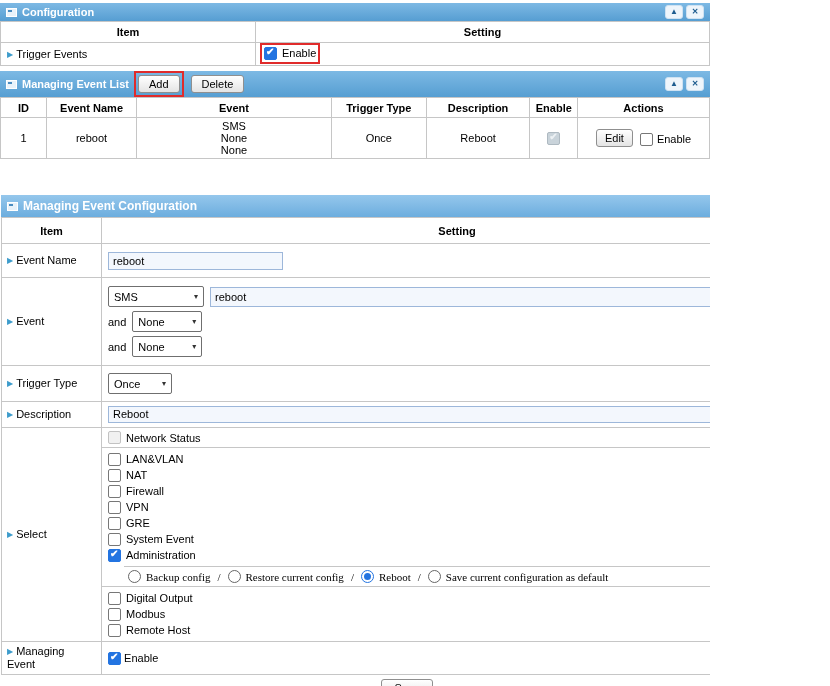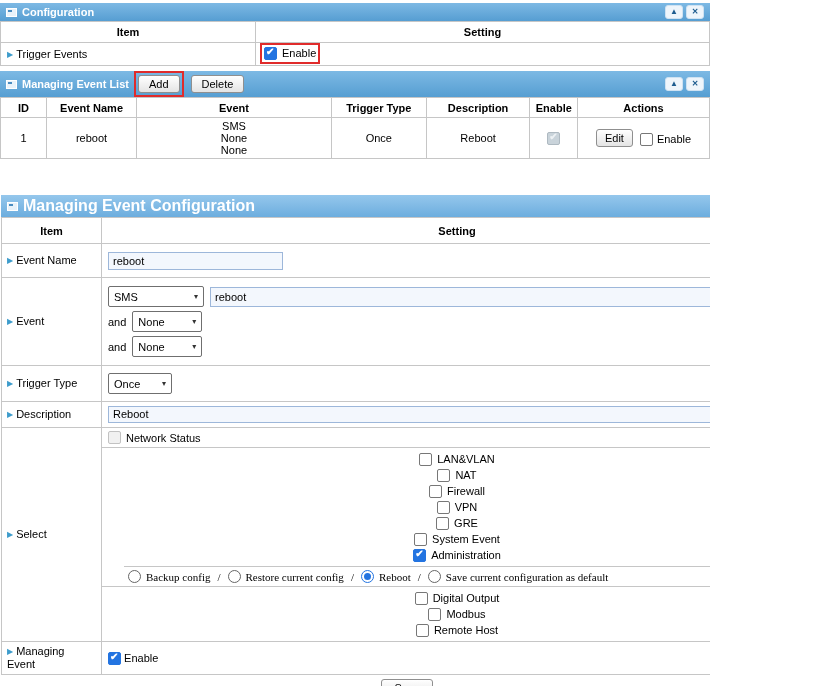--- a/index.html
+++ b/index.html
@@ -17,21 +17,21 @@
     display: flex; align-items: center; gap: 5px;
     padding: 0 6px; color: #fff; font-weight: bold;
     background: linear-gradient(#7db9e4, #569ed2);
   }
   .p1 .phdr { height: 18px; }
   .p2 .phdr { height: 26px; }
   .p3 .phdr { height: 22px; background: linear-gradient(#95c7ec, #6cadde); }
   .phdr-icon { width: 11px; height: 9px; background: #e8f2fa; border: 1px solid #fff; display: inline-block; position: relative; flex: 0 0 auto; }
   .phdr-icon::after { content: ""; position: absolute; left: 1px; top: 1px; width: 4px; height: 2px; background: #4a8cc0; }
   .phdr-title { font-size: 11px; white-space: nowrap; }
-  .p3 .phdr-title { font-size: 16px; }
+  .p3 .phdr-title { font-size: 12px; }
   .phdr-btns { margin-left: auto; display: flex; gap: 3px; }
   .wbtn {
     width: 18px; height: 14px; background: #eef5fb; border: 1px solid #cfe2f2; border-radius: 3px;
     color: #1d5c8f; font-size: 8px; line-height: 12px; text-align: center; font-weight: bold; cursor: pointer;
   }
 
   
   .tbl { border-collapse: collapse; width: 100%; background: #fff; }
   .tbl th, .tbl td { border: 1px solid #c6c6c6; font-size: 11px; }
   .tbl th { font-weight: bold; text-align: center; }
@@ -105,21 +105,21 @@
   .select .chev { font-size: 8px; color: #333; margin-left: 8px; }
   .w96 { width: 96px; } .w70 { width: 70px; } .w64 { width: 64px; }
 
   .evt-line { display: flex; align-items: center; gap: 6px; margin: 4px 0; }
   .evt-line .tinput { flex: 1 1 auto; margin-right: 2px; height: 20px; line-height: 18px; }
   .and { flex: 0 0 18px; }
 
   .action-cell { padding: 0 !important; }
   .ns-row { border-bottom: 1px solid #c6c6c6; padding: 3px 6px; display: flex; align-items: center; gap: 5px; }
   .group { padding: 3px 6px; }
-  .cb-line { display: flex; align-items: center; gap: 5px; height: 16px; justify-content: center; }
+  .cb-line { display: flex; align-items: center; gap: 5px; height: 16px; }
   .radio-row {
     display: flex; align-items: center; gap: 5px; margin-left: 22px;
     border-top: 1px solid #c6c6c6; padding: 3px 4px; white-space: nowrap; font-family: Liberation Serif, serif;
   }
   .radio-row .sep { margin: 0 2px; }
   .bottom-group { border-top: 1px solid #c6c6c6; }
 
   .save-row { display: flex; justify-content: center; padding: 4px 0 0 0; }
   .btn.save { padding: 2px 12px; }
 

